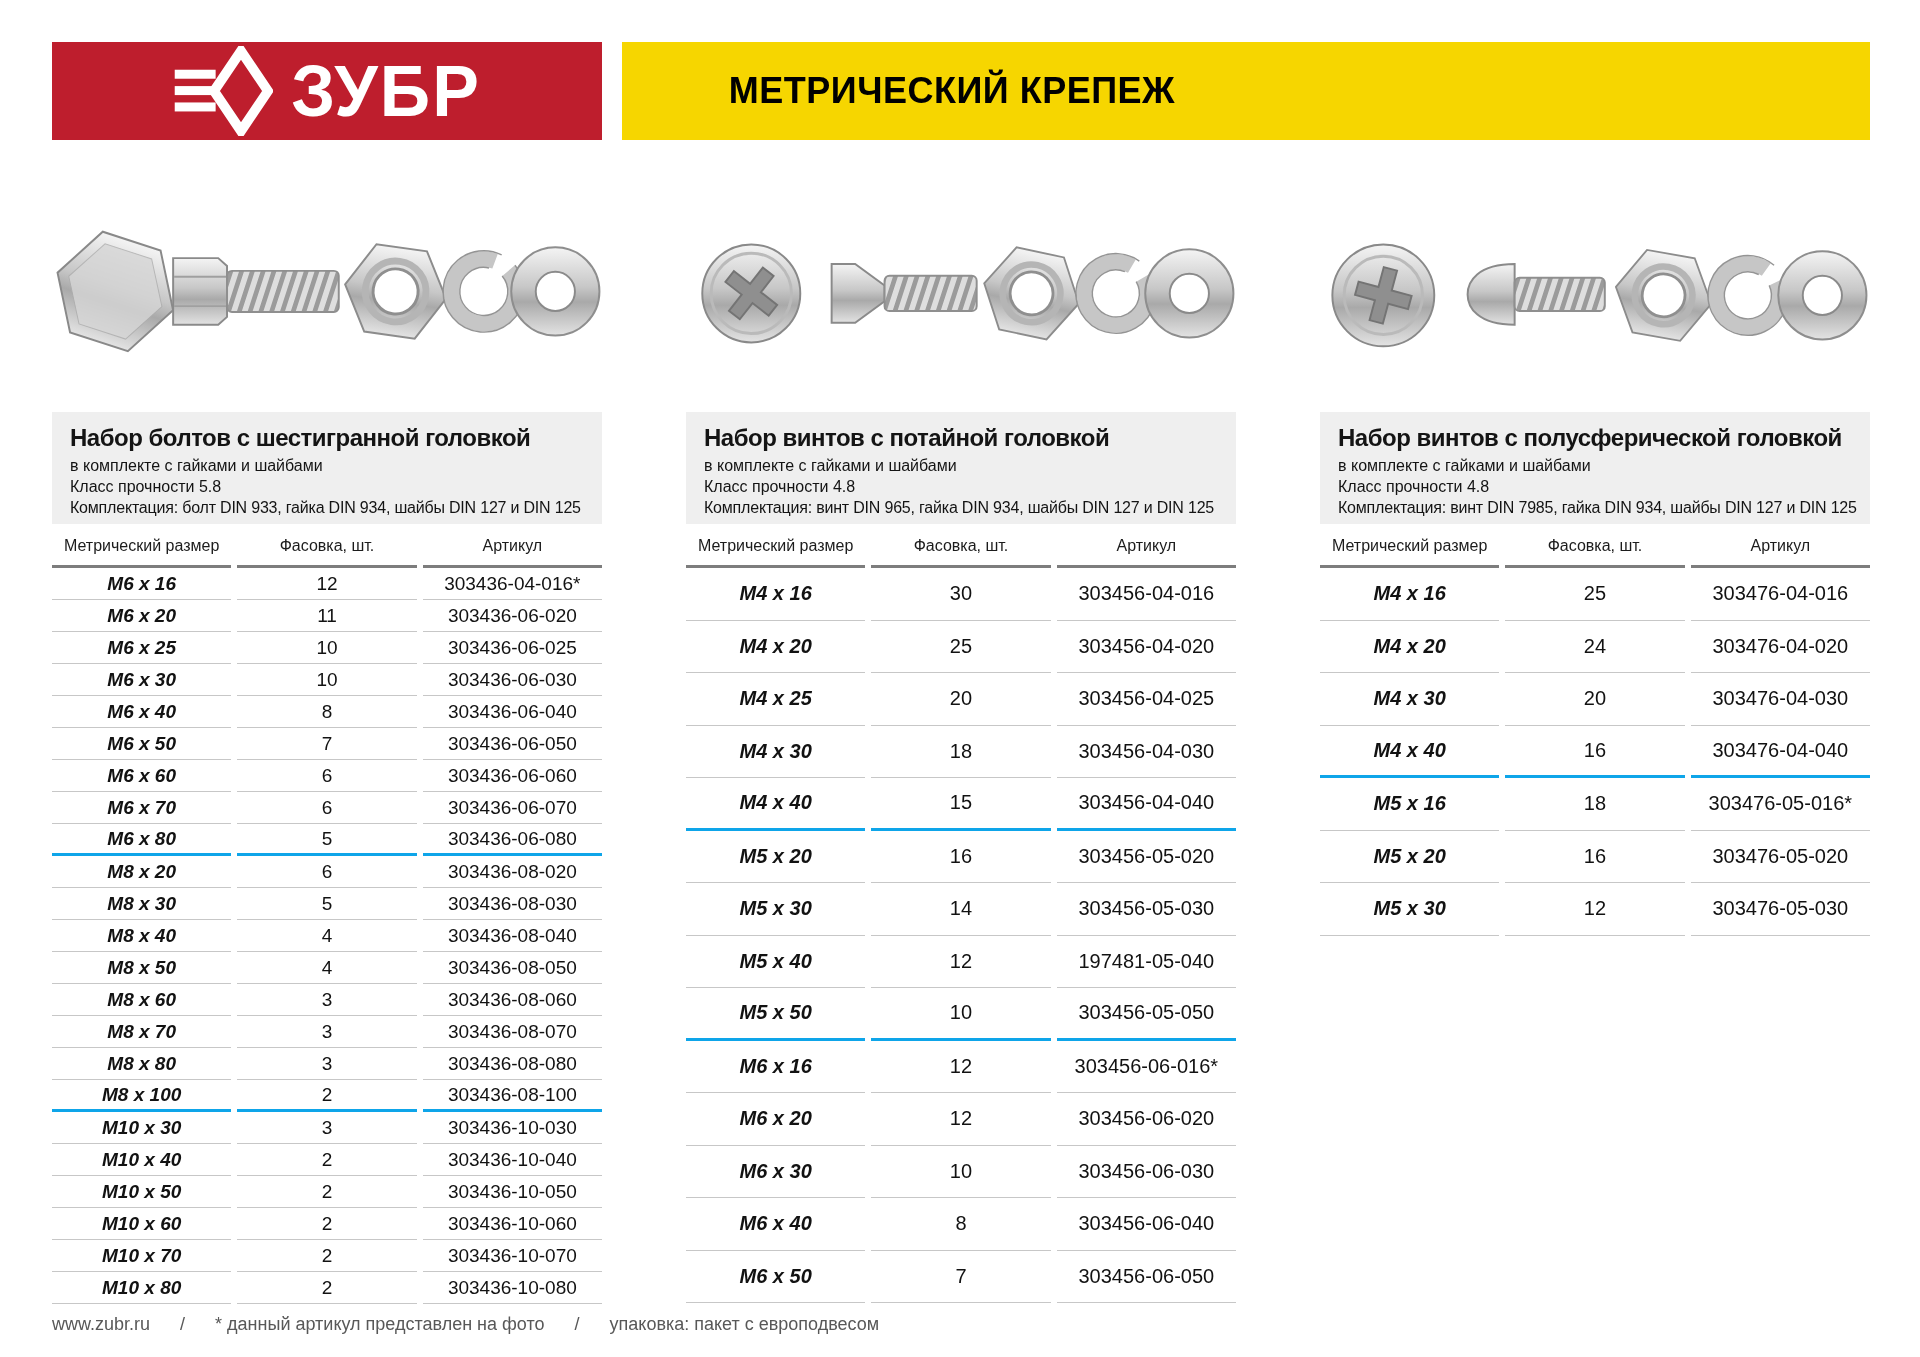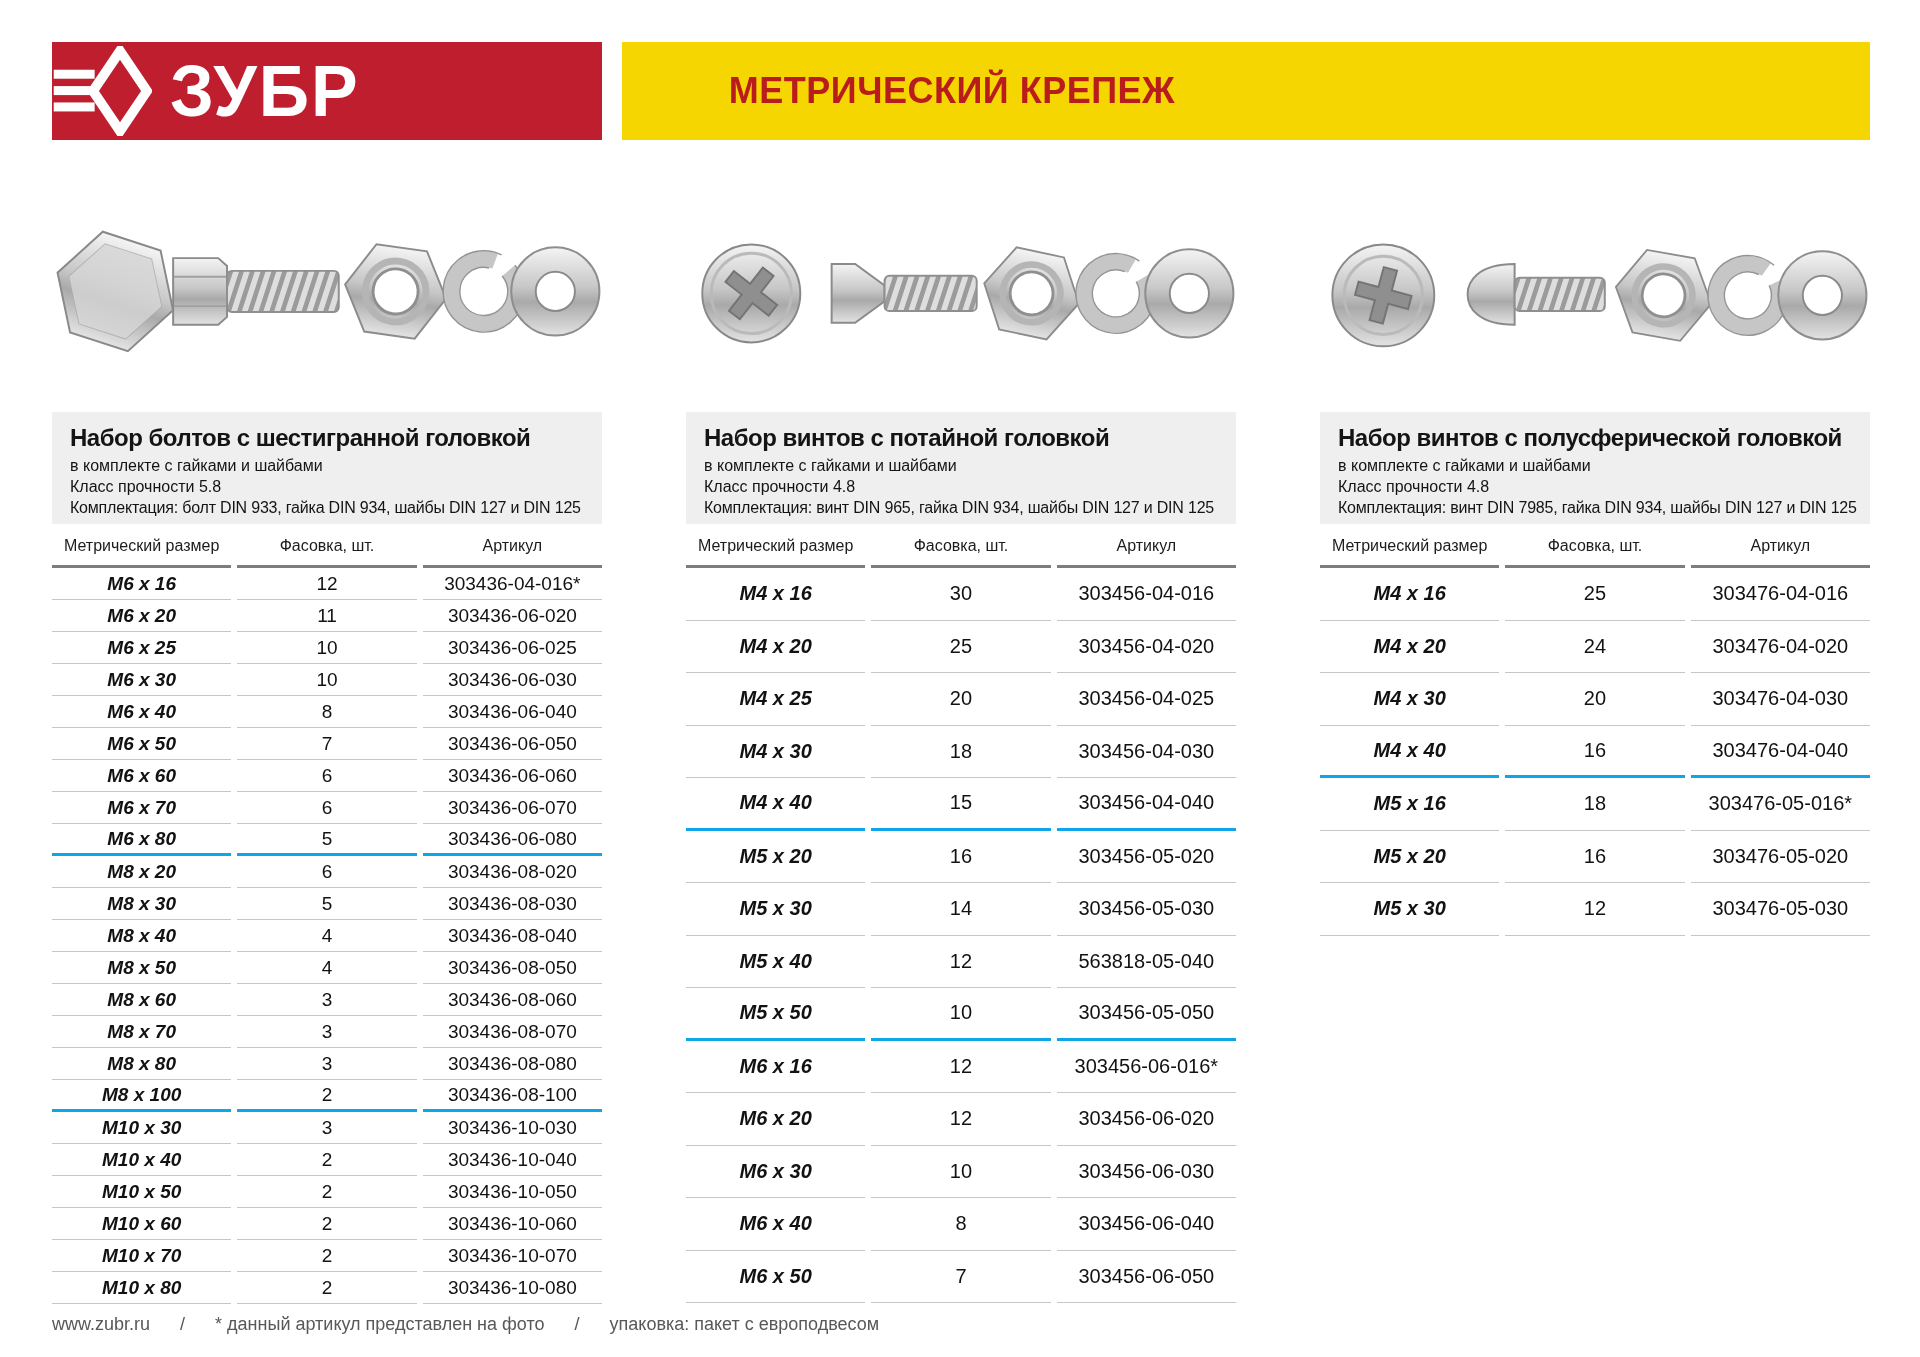--- a/index.html
+++ b/index.html
@@ -7,29 +7,29 @@
   body {
     width:1920px; height:1357px; position:relative; overflow:hidden;
     font-family:"Liberation Sans", sans-serif; color:#141414;
   }
   .page { position:absolute; left:52px; top:42px; width:1818px; }
 
   
   .hdr { display:flex; gap:20px; height:98px; }
   .brand-box {
     width:550px; background:var(--red,#be1e2d);
-    display:flex; align-items:center; gap:18px;
+    display:flex; align-items:center; justify-content:center; gap:18px;
   }
   .wordmark {
     font-size:70px; font-weight:bold; color:#fff; line-height:1; letter-spacing:2px;
     transform:scaleY(1.04);
   }
   .title-box { flex:1; background:var(--yellow,#f6d600); display:flex; align-items:center; }
   .page-title {
-    width:660px; text-align:center; font-size:36px; font-weight:bold; color:#b91c1c;
+    width:660px; text-align:center; font-size:36px; font-weight:bold; color:#000000;
     letter-spacing:.5px;
   }
 
   
   .cols { display:flex; gap:84px;margin-top:24px; }
   .col { width:550px; }
   .photo { height:248px; display:flex; align-items:center; justify-content:center; }
 
   .infobox { background:var(--infobg,#efefef); height:112px; padding:12px 18px 0 18px; }
   .infobox h2 { font-size:24px; letter-spacing:-0.5px; white-space:nowrap; line-height:1.2; margin-bottom:2px; }
@@ -328,21 +328,21 @@
               <td class="c2">303456-05-020</td>
             </tr>
             <tr>
               <td class="c0">M5 x 30</td>
               <td class="c1">14</td>
               <td class="c2">303456-05-030</td>
             </tr>
             <tr>
               <td class="c0">M5 x 40</td>
               <td class="c1">12</td>
-              <td class="c2">563818-05-040</td>
+              <td class="c2">197481-05-040</td>
             </tr>
             <tr class="gend">
               <td class="c0">M5 x 50</td>
               <td class="c1">10</td>
               <td class="c2">303456-05-050</td>
             </tr>
             <tr>
               <td class="c0">M6 x 16</td>
               <td class="c1">12</td>
               <td class="c2">303456-06-016*</td>

